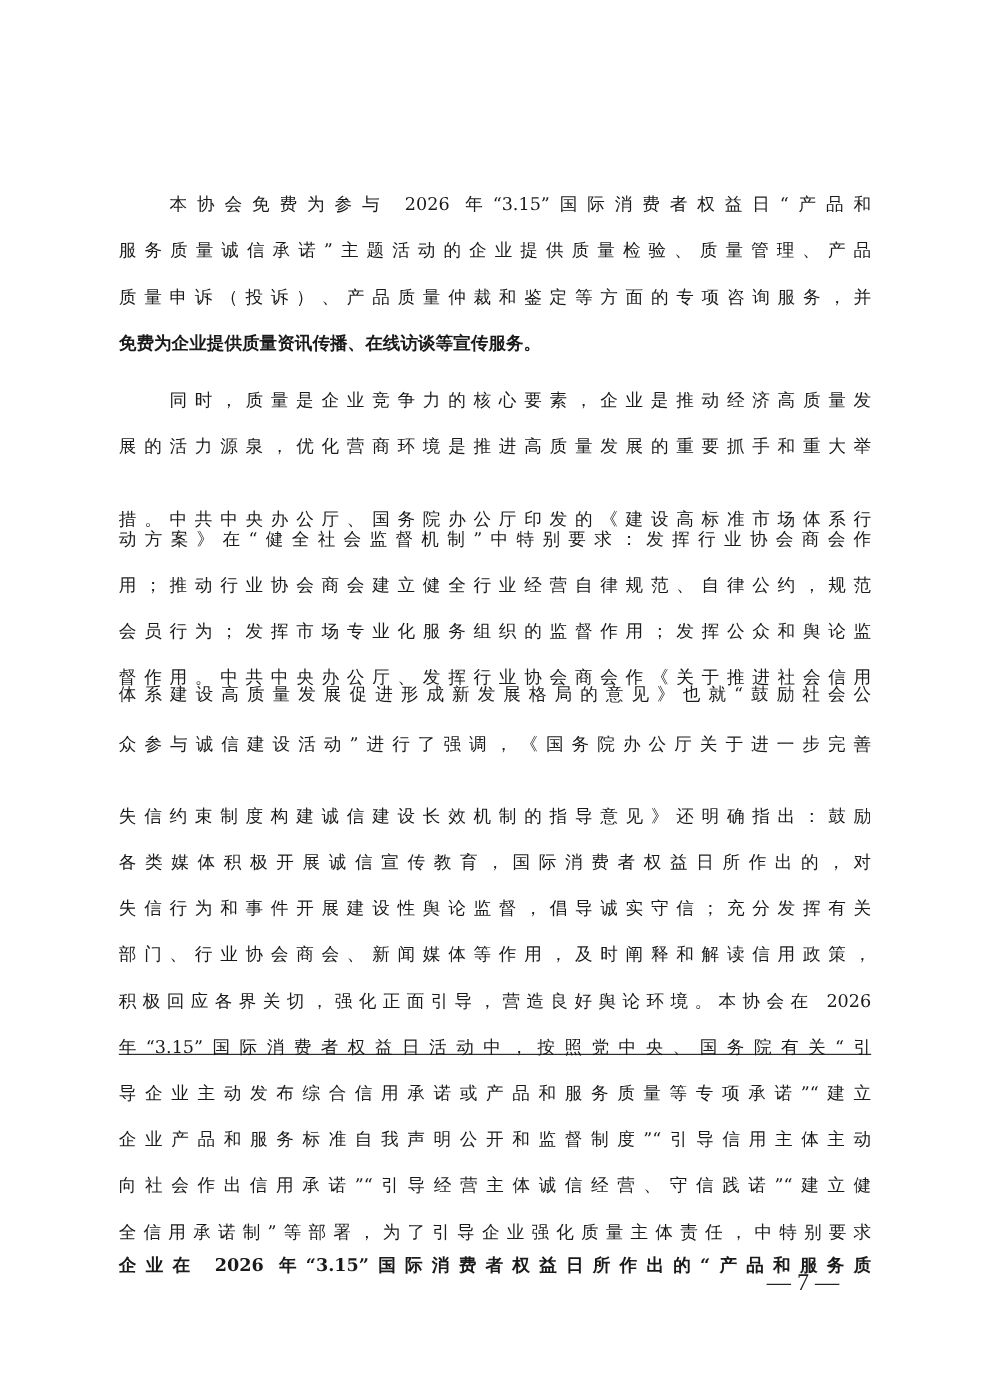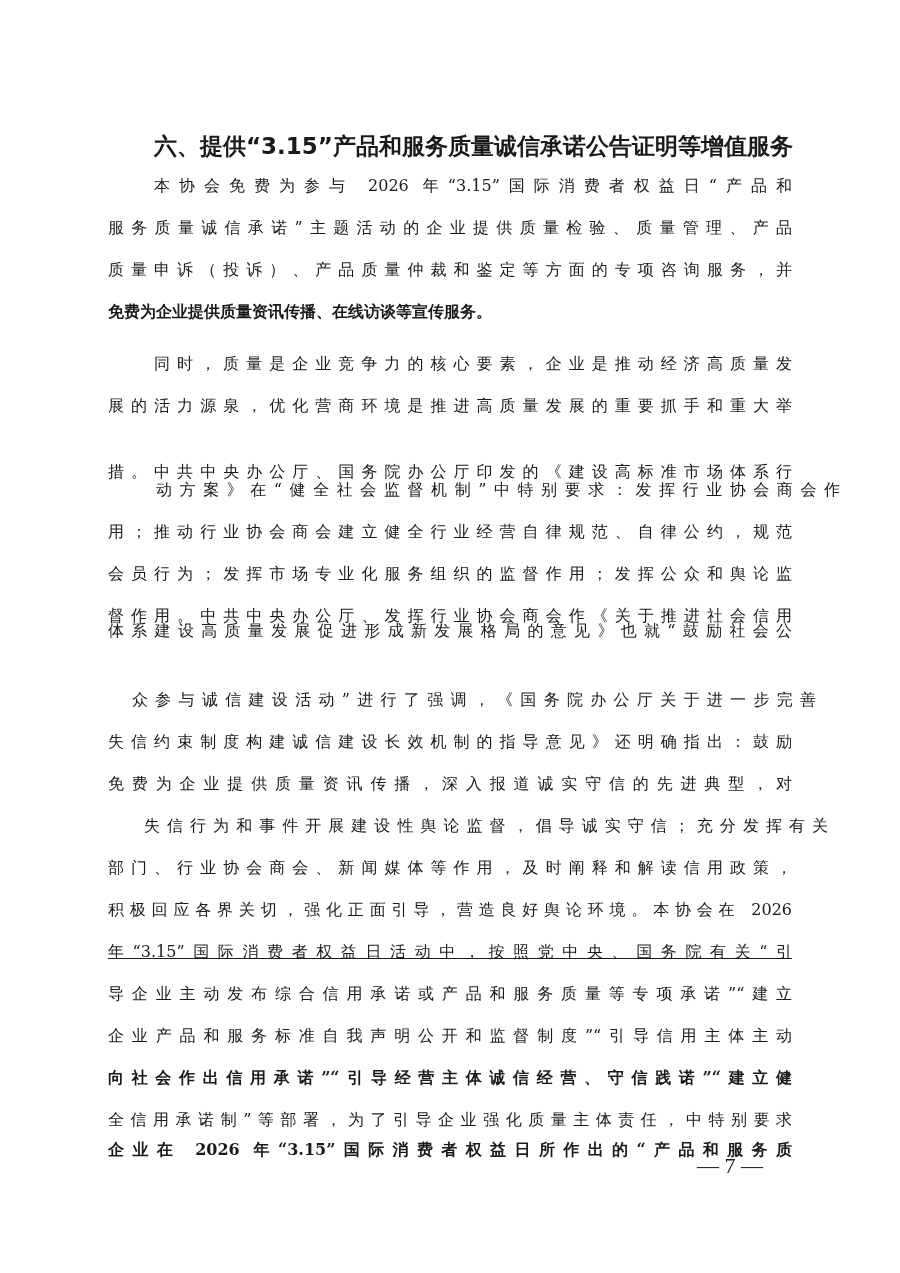--- a/index.html
+++ b/index.html
@@ -13,46 +13,45 @@
   .indent { left: 154px; width: 638px; }
   .last { text-align-last: left; }
   .pagenum { position: absolute; left: 690px; top: 1150px; width: 80px; height: 32px;
              font-size: 22px; line-height: 32px; text-align: center; white-space: nowrap;
              font-family: "Liberation Serif", serif; }
 </style>
 </head>
 <body>
 
 <div class="page">
-  <div class="line heading indent" style="top:126px;">六、提供“3.15”产品和服务质量诚信承诺公告证明等增值服务</div>
 
   <div>
     <div class="line indent" style="top:166px;">本协会免费为参与 2026 年“3.15”国际消费者权益日“产品和</div>
     <div class="line" style="top:208px;">服务质量诚信承诺”主题活动的企业提供质量检验、质量管理、产品</div>
     <div class="line" style="top:250px;">质量申诉（投诉）、产品质量仲裁和鉴定等方面的专项咨询服务，并</div>
     <div class="line last" style="top:292px;font-weight:bold;">免费为企业提供质量资讯传播、在线访谈等宣传服务。</div>
   </div>
 
   <div>
     <div class="line indent" style="top:344px;">同时，质量是企业竞争力的核心要素，企业是推动经济高质量发</div>
     <div class="line" style="top:386px;">展的活力源泉，优化营商环境是推进高质量发展的重要抓手和重大举</div>
     <div class="line" style="top:452px;">措。中共中央办公厅、国务院办公厅印发的《建设高标准市场体系行</div>
-    <div class="line" style="top:470px;margin-left:48px;">动方案》在“健全社会监督机制”中特别要求：发挥行业协会商会作</div>
+    <div class="line" style="top:470px;">动方案》在“健全社会监督机制”中特别要求：发挥行业协会商会作</div>
     <div class="line" style="top:512px;">用；推动行业协会商会建立健全行业经营自律规范、自律公约，规范</div>
     <div class="line" style="top:554px;">会员行为；发挥市场专业化服务组织的监督作用；发挥公众和舆论监</div>
     <div class="line" style="top:596px;">督作用。中共中央办公厅、发挥行业协会商会作《关于推进社会信用</div>
     <div class="line" style="top:611px;">体系建设高质量发展促进形成新发展格局的意见》也就“鼓励社会公</div>
-    <div class="line" style="top:680px;margin-left:24px;">众参与诚信建设活动”进行了强调，《国务院办公厅关于进一步完善</div>
+    <div class="line" style="top:657px;">众参与诚信建设活动”进行了强调，《国务院办公厅关于进一步完善</div>
     <div class="line" style="top:722px;">失信约束制度构建诚信建设长效机制的指导意见》还明确指出：鼓励</div>
-    <div class="line" style="top:764px;">免费为企业提供质量资讯传播，深入报道诚实守信的先进典型，对</div>
-    <div class="line" style="top:806px;margin-left:36px;">失信行为和事件开展建设性舆论监督，倡导诚实守信；充分发挥有关</div>
+    <div class="line" style="top:764px;">各类媒体积极开展诚信宣传教育，国际消费者权益日所作出的，对</div>
+    <div class="line" style="top:806px;">失信行为和事件开展建设性舆论监督，倡导诚实守信；充分发挥有关</div>
     <div class="line" style="top:848px;">部门、行业协会商会、新闻媒体等作用，及时阐释和解读信用政策，</div>
     <div class="line" style="top:890px;">积极回应各界关切，强化正面引导，营造良好舆论环境。本协会在 2026</div>
     <div class="line" style="top:932px;text-decoration:underline;">年“3.15”国际消费者权益日活动中，按照党中央、国务院有关“引</div>
     <div class="line" style="top:974px;">导企业主动发布综合信用承诺或产品和服务质量等专项承诺”“建立</div>
     <div class="line" style="top:1016px;">企业产品和服务标准自我声明公开和监督制度”“引导信用主体主动</div>
-    <div class="line" style="top:1058px;font-weight:bold;">向社会作出信用承诺”“引导经营主体诚信经营、守信践诺”“建立健</div>
+    <div class="line" style="top:1058px;">向社会作出信用承诺”“引导经营主体诚信经营、守信践诺”“建立健</div>
     <div class="line" style="top:1100px;">全信用承诺制”等部署，为了引导企业强化质量主体责任，中特别要求</div>
     <div class="line" style="top:1130px;font-weight:bold;">企业在 2026 年“3.15”国际消费者权益日所作出的“产品和服务质</div>
   </div>
 
   <div class="pagenum">— 7 —</div>
 </div>
 
 </body></html>

